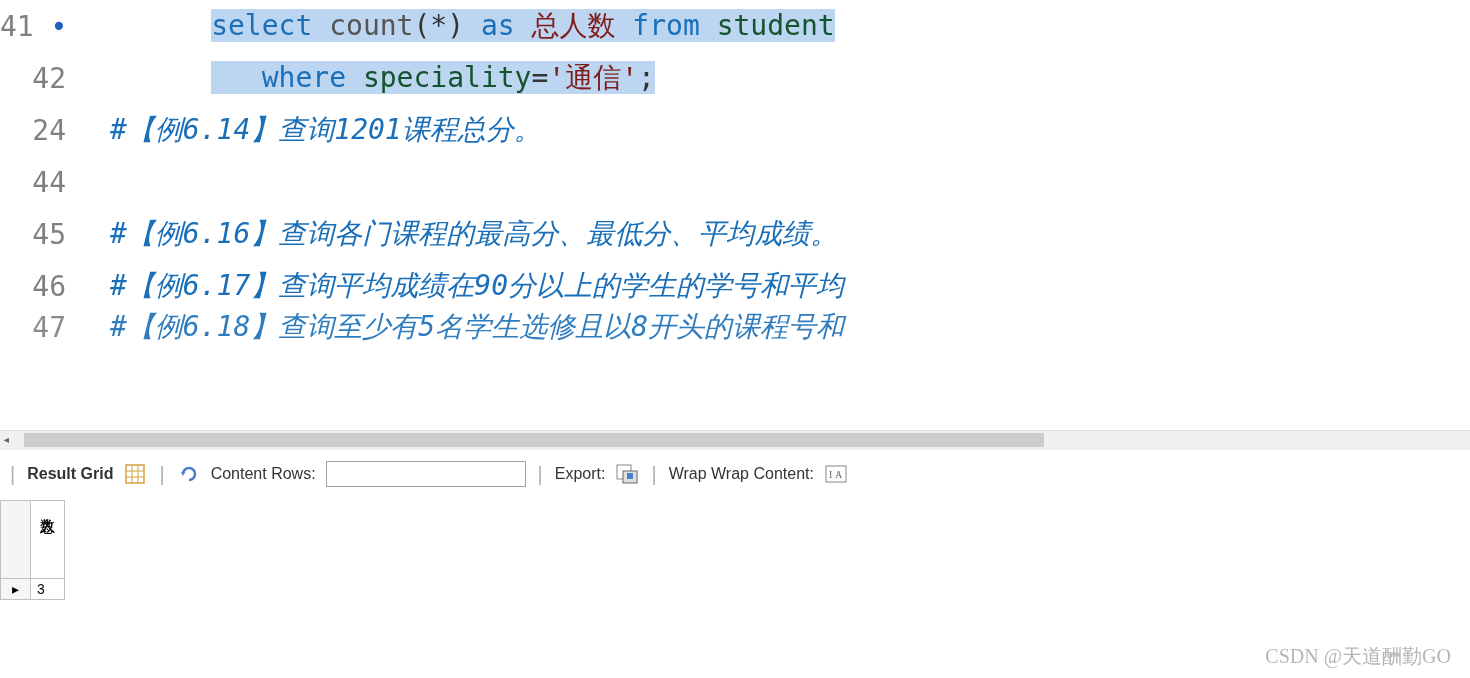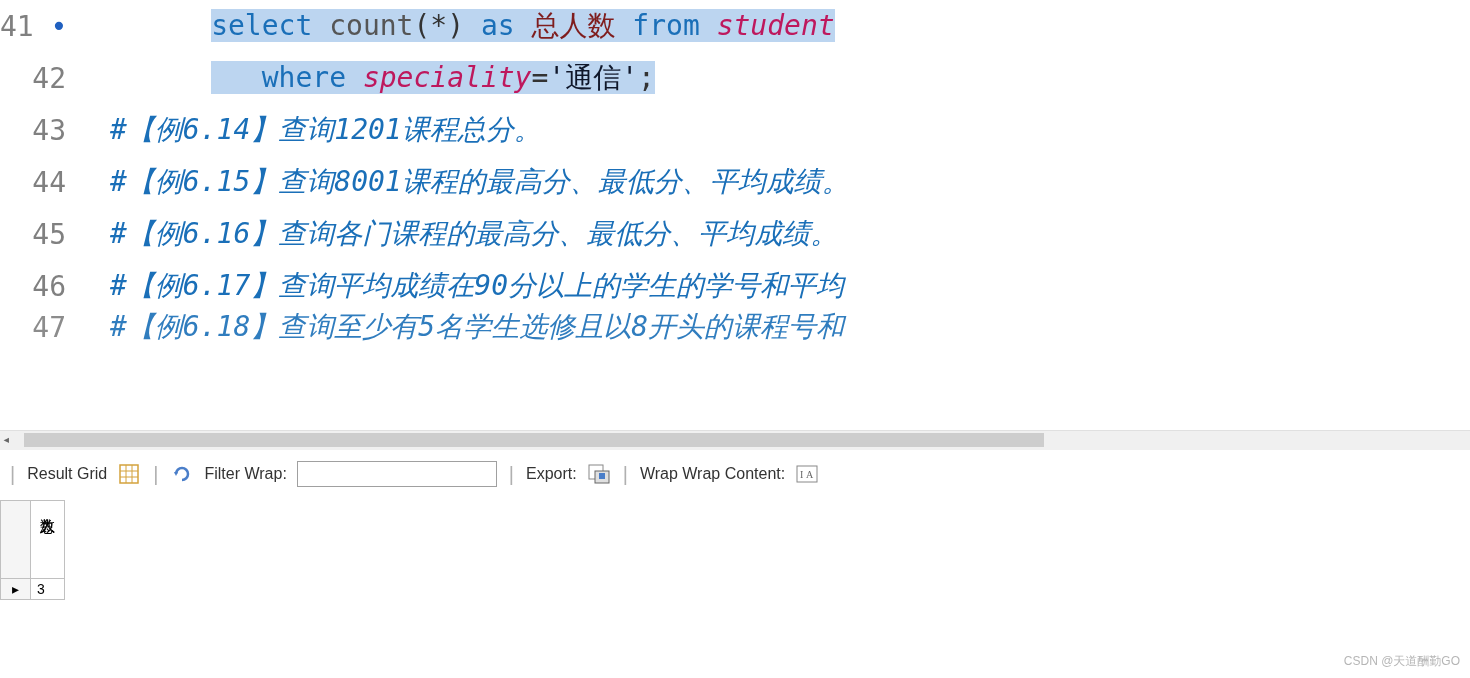--- a/index.html
+++ b/index.html
@@ -39,22 +39,22 @@
     .code-content {
       font-size: 28px;
       font-family: Consolas, 'Microsoft YaHei', monospace;
       padding-left: 20px;
     }
     .highlighted {
       background: #bcd5f0;
     }
     .kw { color: #1a6fb8; font-weight: normal; }
     .func { color: #555555; }
-    .ident { color: #be185d; font-style: italic; }
-    .str { color: #0f172a; }
+    .ident { color: #14532d; }
+    .str { color: #7f1d1d; font-family: Liberation Mono, monospace; }
     .punct { color: #333333; }
     .comment { color: #1a6fb8; font-style: italic; }
     .alias { color: #7f1d1d; }
     .scroll-area {
       height: 20px;
       background: #f0f0f0;
       position: relative;
       border-top: 1px solid #e0e0e0;
     }
     .scroll-left-arrow {
@@ -81,21 +81,21 @@
       color: #333333;
       gap: 10px;
       background: #ffffff;
     }
     .toolbar .sep {
       color: #b0b0b0;
       font-size: 20px;
       margin: 0 2px;
     }
     .toolbar .label-bold {
-      font-weight: normal;
+      font-weight: bold;
     }
     .toolbar .icon-box {
       display: inline-flex;
       align-items: center;
       justify-content: center;
       width: 24px;
       height: 24px;
     }
     .filter-input {
       width: 200px;
@@ -132,25 +132,25 @@
       text-orientation: upright;
       letter-spacing: 0px;
       line-height: 1.1;
       padding: 4px 2px;
       min-height: 70px;
       display: inline-block;
       font-size: 15px;
     }
     .watermark {
       position: absolute;
-      right: 10px;
+      right: 19px;
       bottom: 8px;
       color: rgba(120,120,120,0.55);
-      font-family: Liberation Sans, sans-serif;
-      font-size: 12px;
+      font-family: Liberation Serif, serif;
+      font-size: 20px;
     }
   </style>
 </head>
 <body>
 
 <div class="editor-area">
 
   <div class="code-line">
     <span class="line-number active">41</span>
     <span class="code-content">
@@ -159,27 +159,26 @@
   </div>
 
   <div class="code-line">
     <span class="line-number">42</span>
     <span class="code-content">
       <span class="highlighted">   <span class="kw">where</span> <span class="ident">speciality</span><span class="punct">=</span><span class="str">'通信'</span><span class="punct">;</span></span>
     </span>
   </div>
 
   <div class="code-line">
-    <span class="line-number">43</span>
+    <span class="line-number">24</span>
     <span class="code-content comment">#【例6.14】查询1201课程总分。</span>
   </div>
 
   <div class="code-line">
     <span class="line-number">44</span>
-    <span class="code-content comment">#【例6.15】查询8001课程的最高分、最低分、平均成绩。</span>
   </div>
 
   <div class="code-line">
     <span class="line-number">45</span>
     <span class="code-content comment">#【例6.16】查询各门课程的最高分、最低分、平均成绩。</span>
   </div>
 
   <div class="code-line">
     <span class="line-number">46</span>
     <span class="code-content comment">#【例6.17】查询平均成绩在90分以上的学生的学号和平均</span>
@@ -209,21 +208,21 @@
         <line x1="1" y1="13" x2="19" y2="13" stroke="#d4a23c"></line>
       </svg>
   </span>
   <span class="sep">|</span>
   <span class="icon-box">
     <svg width="20" height="20" viewBox="0 0 20 20">
         <path d="M4 10 A6 6 0 1 1 10 16" fill="none" stroke="#4a7ec9" stroke-width="2.5"></path>
         <polygon points="2,8 6,8 4,12" fill="#4a7ec9"></polygon>
       </svg>
   </span>
-  <span>Filter Wrap:</span>
+  <span>Content Rows:</span>
   <input class="filter-input" type="text" placeholder="" style="">
   <span class="sep">|</span>
   <span>Export:</span>
   <span class="icon-box">
     <svg width="22" height="20" viewBox="0 0 22 20">
         <rect x="1" y="1" width="14" height="14" fill="none" stroke="#888"></rect>
         <rect x="7" y="7" width="14" height="12" fill="#e0e0e0" stroke="#666"></rect>
         <rect x="11" y="9" width="6" height="6" fill="#4a7ec9"></rect>
       </svg>
   </span>

